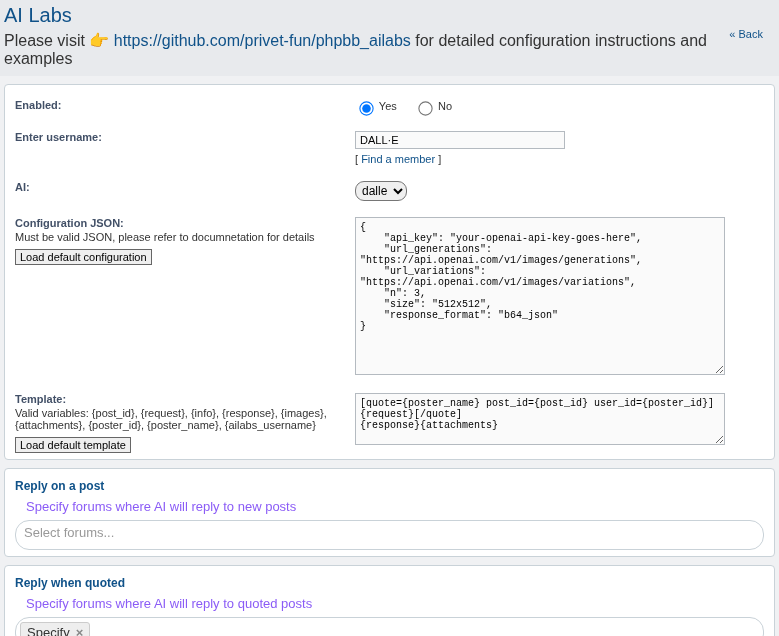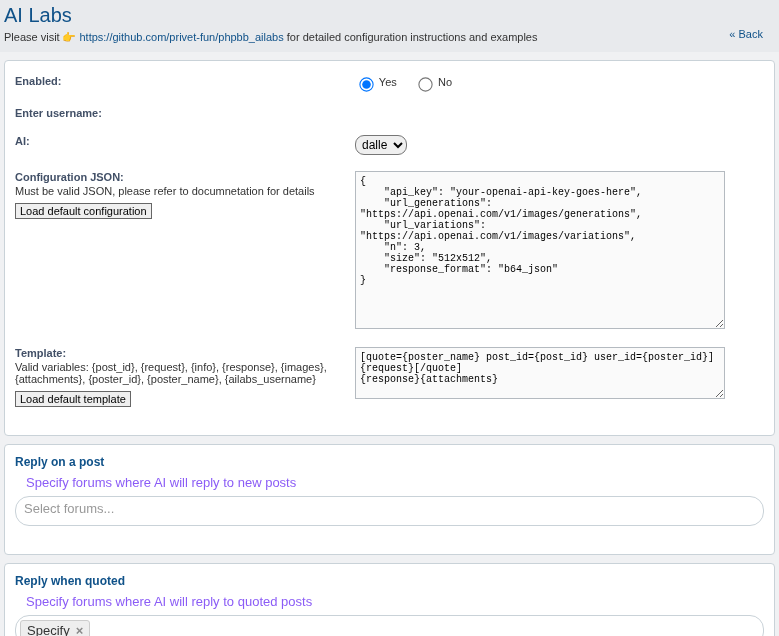--- a/index.html
+++ b/index.html
@@ -17,39 +17,39 @@
     position: relative;
   }
   .header h1 {
     margin: 0 0 4px 0;
     font-size: 20px;
     font-weight: normal;
     color: #105289;
     font-family: "Trebuchet MS", Arial, Helvetica, sans-serif;
   }
   .header-desc {
-    font-size: 11px;
+    font-size: 16px;
     color: #333;
   }
   .header-desc a { color: #105289; text-decoration: none; }
   .back-link {
     position: absolute;
     right: 16px;
     top: 28px;
     color: #105289;
     text-decoration: none;
     font-size: 11px;
   }
 
   .fieldset {
     margin: 8px 4px;
     background: #fff;
     border: 1px solid #c9d2d8;
     border-radius: 4px;
-    padding: 10px 10px 28px 10px;
+    padding: 10px 10px 6px 10px;
   }
   .fieldset.main { padding-top: 14px; }
 
   dl.fields {
     display: flex;
     margin: 0 0 16px 0;
   }
   dl.fields:last-child { margin-bottom: 0; }
   dl.fields dt {
     width: 340px;
@@ -149,20 +149,24 @@
   <dl class="fields">
     <dt><label>Enabled:</label></dt>
     <dd class="radio-row">
       <label><input type="radio" name="enabled" checked="" style=""> <span>Yes</span></label>
       <label><input type="radio" name="enabled" style=""> <span>No</span></label>
     </dd>
   </dl>
 
   <dl class="fields">
     <dt><label>Enter username:</label></dt>
+    <dd>
+      <input type="text" class="username" value="DALL·E" style="">
+      <div class="find-member">[ <a href="#">Find a member</a> ]</div>
+    </dd>
   </dl>
 
   <dl class="fields">
     <dt><label>AI:</label></dt>
     <dd>
       <select>
         <option>dalle</option>
       </select>
     </dd>
   </dl>

